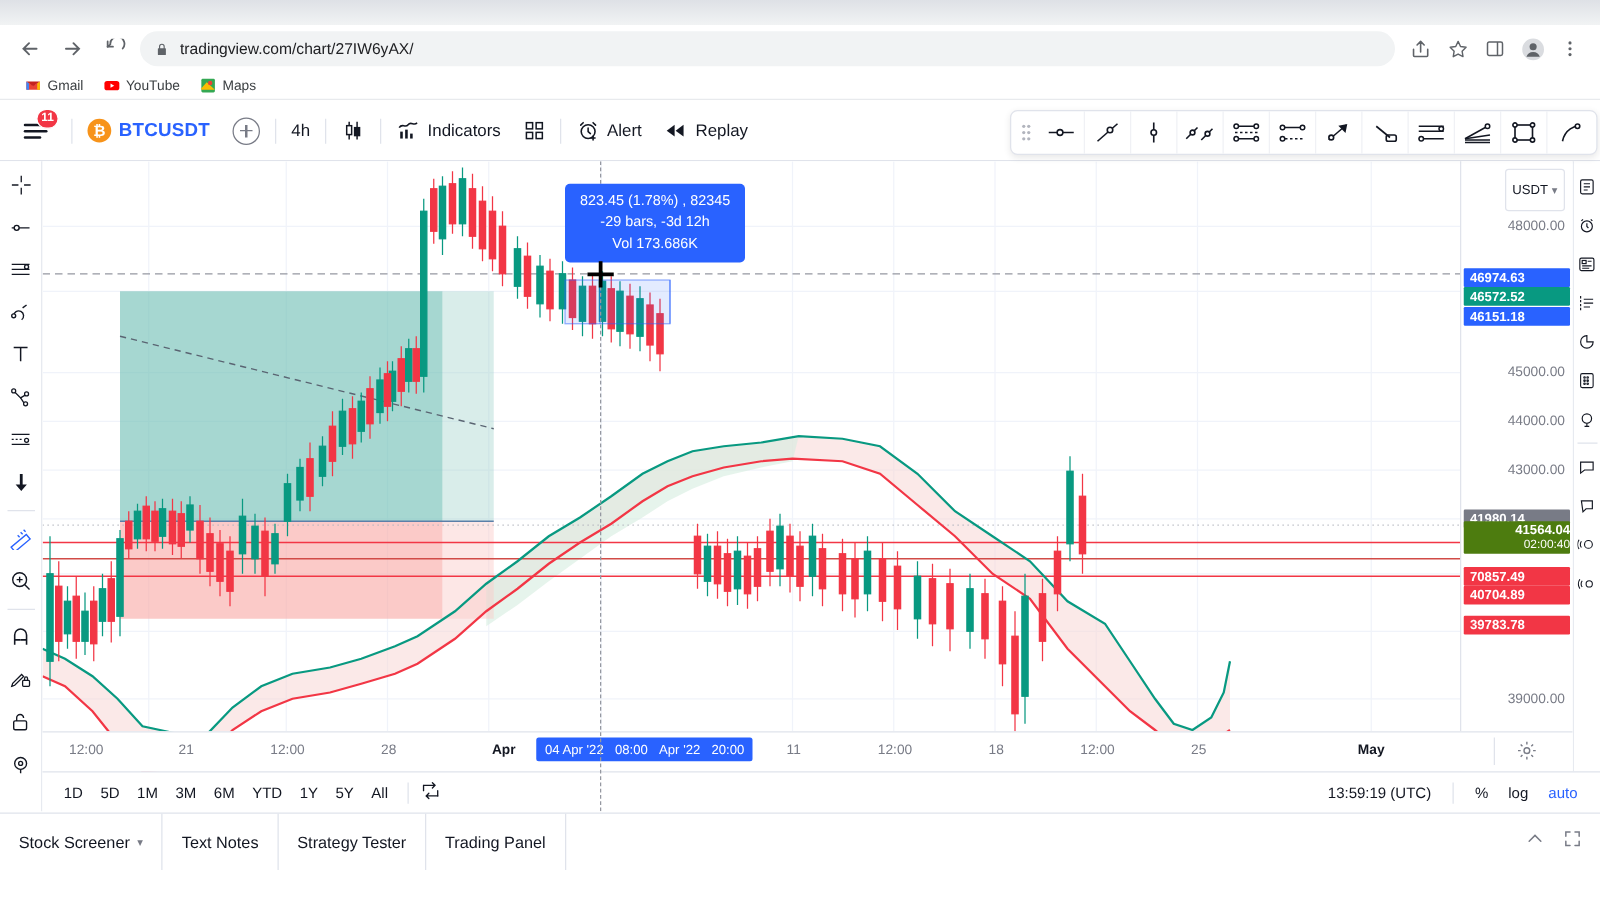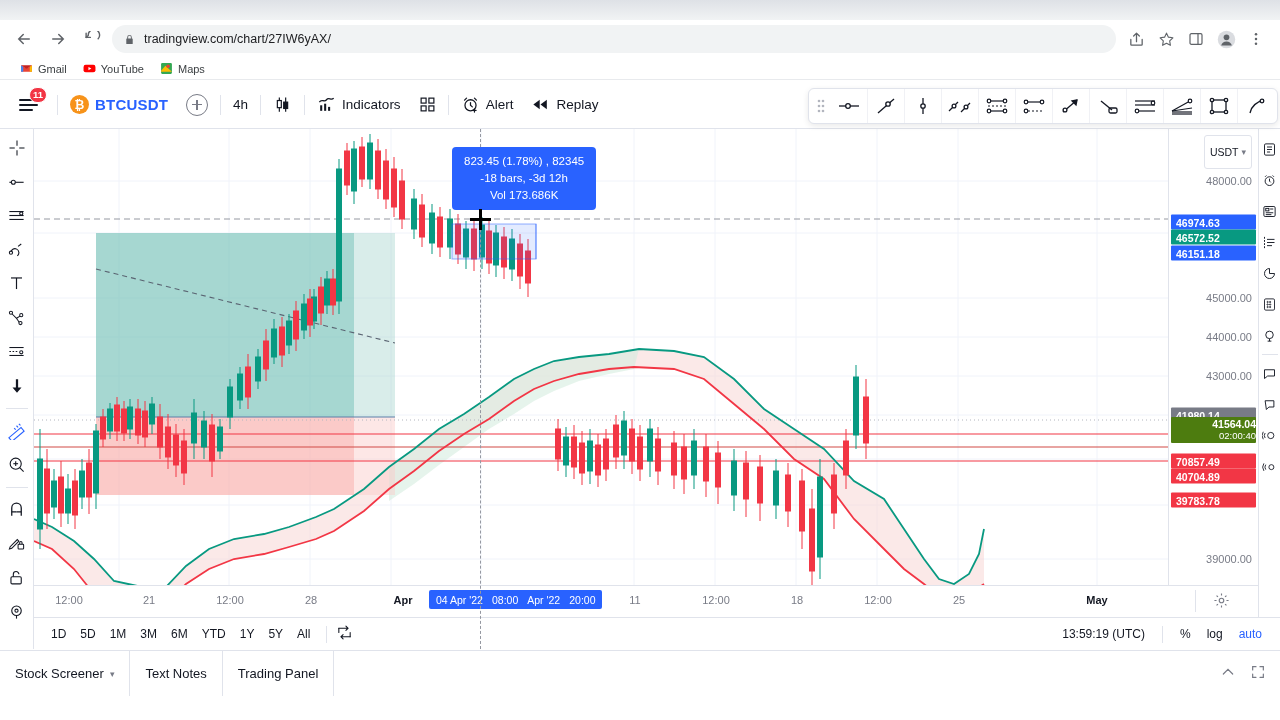--- a/index.html
+++ b/index.html
@@ -930,21 +930,21 @@
 
       
       <div class="cursor-plus" style="left:436px; top:80px; width:21px; height:21px;">
         <i></i>
           <i></i>
       </div>
 
       
       <div class="meas-box" style="left:418px; top:18px;">
         <div>823.45 (1.78%) , 82345</div>
-        <div>-18 bars, -3d 12h</div>
+        <div>-29 bars, -3d 12h</div>
         <div>Vol 173.686K</div>
       </div>
 
       
 
       
       
     </div>
 
     <div class="price-axis">
@@ -1034,20 +1034,23 @@
   <div class="bottom-panel">
     <div class="bp-tabs">
       <div class="bp-tab">
         <span>Stock Screener</span>
         <span class="caret">▾</span>
       </div>
       <div class="bp-tab">
         <span>Text Notes</span>
       </div>
       <div class="bp-tab">
+        <span>Strategy Tester</span>
+      </div>
+      <div class="bp-tab">
         <span>Trading Panel</span>
       </div>
     </div>
     <div class="bp-right">
       <span>
         <svg width="16" height="16" viewBox="0 0 24 24" fill="none" stroke="#787b86" stroke-width="1.8" stroke-linecap="round">
             <path d="M5 15l7-7 7 7"></path>
           </svg>
       </span>
       <span>

